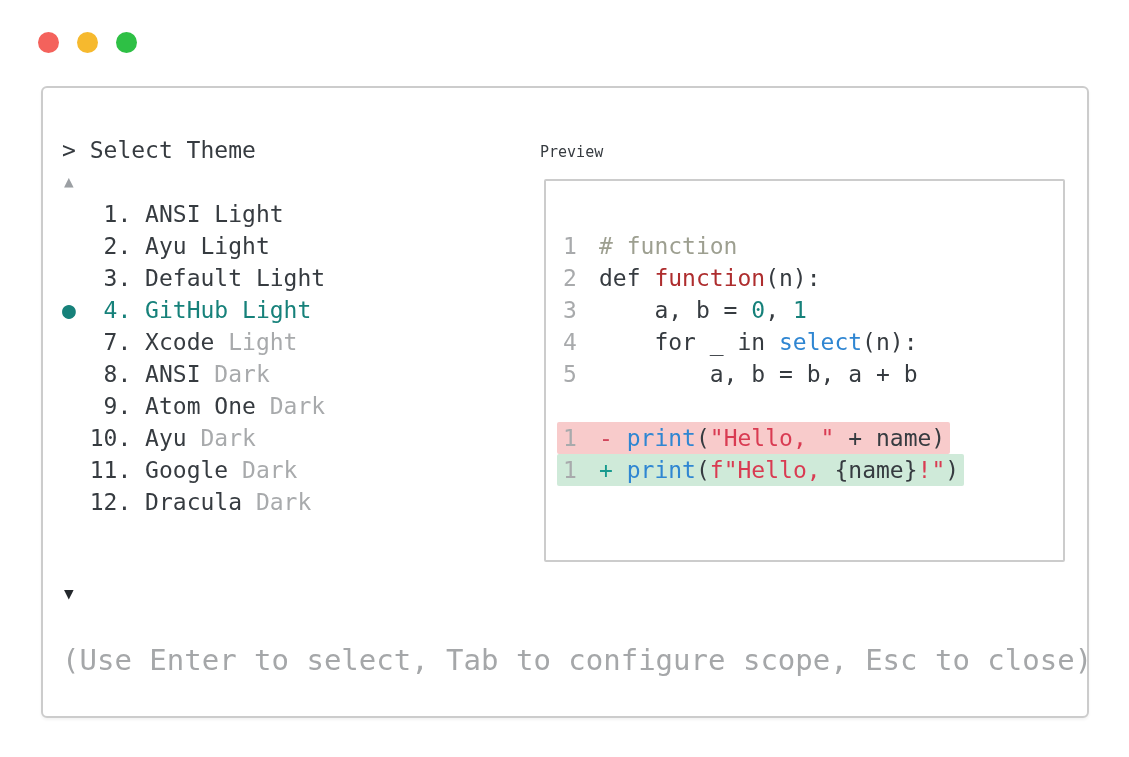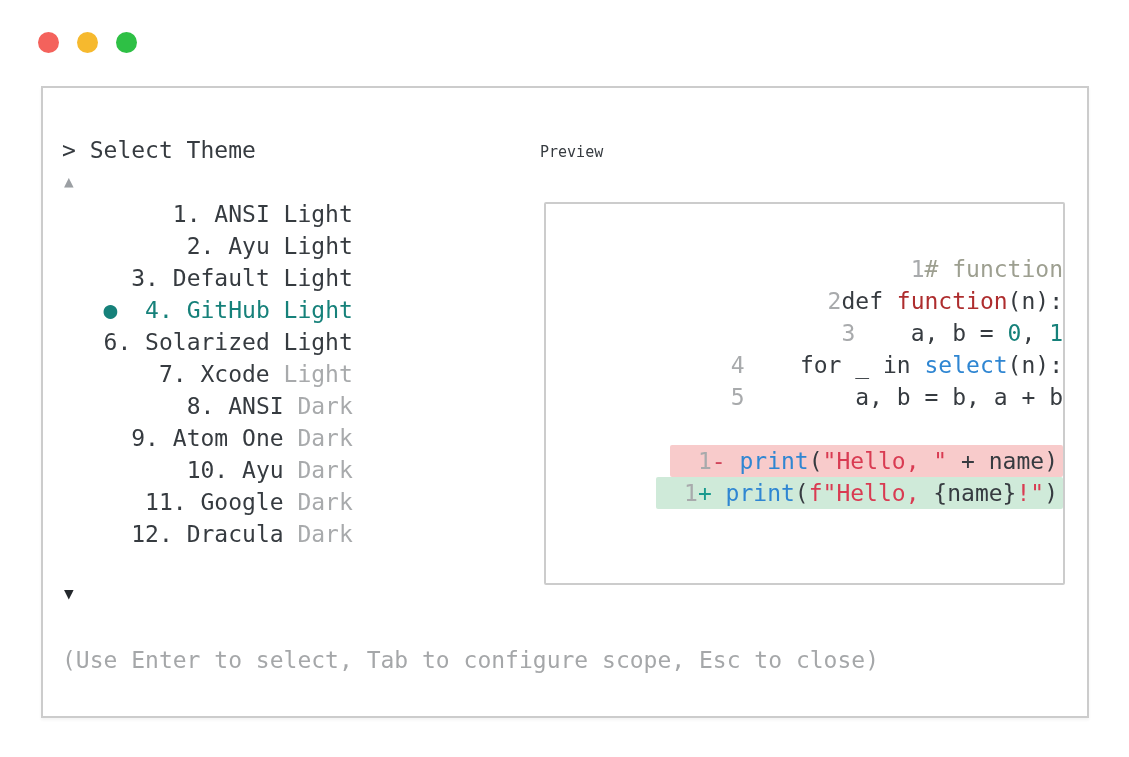--- a/index.html
+++ b/index.html
@@ -16,23 +16,22 @@
   .light { width: 21px; height: 21px; border-radius: 50%; }
   .light.red { background: var(--light_red); }
   .light.yellow { background: var(--light_yellow); }
   .light.green { background: var(--light_green); }
 
   .window {
     position: absolute; left: 41px; top: 86px;
     width: 1048px; height: 632px;
     background: #ffffff;
     border: 2px solid var(--border);
-    border-radius: 0;
+    border-radius: 6px;
     box-shadow: 0 2px 3px rgba(0,0,0,0.05);
-    text-align: right;
   }
 
   .prompt {
     position: absolute; left: 19px; top: 46px;
     font-size: 23px; line-height: 32px; white-space: pre;
     color: var(--text);
   }
   .arrow-up {
     position: absolute; left: 21px; top: 78px;
     font-size: 16px; line-height: 32px;
@@ -51,38 +50,37 @@
     white-space: pre; color: var(--text); cursor: pointer;
   }
   .list-item .bullet { color: var(--accent); }
   .list-item .dim { color: var(--dim); }
   .list-item.selected .num,
   .list-item.selected .name,
   .list-item.selected .dim { color: var(--accent); }
 
   .hint {
     position: absolute; left: 19px; top: 556px;
-    font-size: 23px; line-height: 32px; white-space: pre;
+    font-size: 29px; line-height: 32px; white-space: pre;
     color: var(--hint);
   }
 
   .preview-label {
     position: absolute; left: 497px; top: 48px;
     font-size: 15px; line-height: 32px;
     color: var(--text);
   }
   .preview-box {
     position: absolute; left: 501px; top: 91px;
     width: 521px; height: 383px;
     border: 2px solid var(--border);
     border-radius: 2px;
     background: #ffffff;
     padding: 49px 0 0 17px;
     overflow: hidden;
-    margin-top: 23px;
   }
   .code-line {
     font-size: 23px; line-height: 32px; height: 32px;
     white-space: pre;
   }
   .line-inner { display: inline-block; height: 32px; }
   .line-inner.removed {
     background: var(--removed_bg);
     margin-left: -6px; padding: 0 5px 0 6px; border-radius: 2px;
   }
@@ -111,21 +109,20 @@
 
 <div class="window">
   <div class="prompt">&gt; Select Theme</div>
   <div class="arrow-up">▲</div>
 
   <div class="theme-list" id="theme-list">
       <div class="list-item"><span class="bullet"> </span><span class="num">  1. </span><span class="name">ANSI Light</span></div>
       <div class="list-item"><span class="bullet"> </span><span class="num">  2. </span><span class="name">Ayu Light</span></div>
       <div class="list-item"><span class="bullet"> </span><span class="num">  3. </span><span class="name">Default Light</span></div>
       <div class="list-item selected"><span class="bullet">●</span><span class="num">  4. </span><span class="name">GitHub Light</span></div>
-      <div class="list-item"><span class="bullet"> </span><span class="num">  6. </span><span class="name">Solarized Light</span></div>
       <div class="list-item"><span class="bullet"> </span><span class="num">  7. </span><span class="name">Xcode</span><span class="dim"> Light</span></div>
       <div class="list-item"><span class="bullet"> </span><span class="num">  8. </span><span class="name">ANSI</span><span class="dim"> Dark</span></div>
       <div class="list-item"><span class="bullet"> </span><span class="num">  9. </span><span class="name">Atom One</span><span class="dim"> Dark</span></div>
       <div class="list-item"><span class="bullet"> </span><span class="num"> 10. </span><span class="name">Ayu</span><span class="dim"> Dark</span></div>
       <div class="list-item"><span class="bullet"> </span><span class="num"> 11. </span><span class="name">Google</span><span class="dim"> Dark</span></div>
       <div class="list-item"><span class="bullet"> </span><span class="num"> 12. </span><span class="name">Dracula</span><span class="dim"> Dark</span></div>
     </div>
 
   <div class="arrow-down">▼</div>
   <div class="hint">(Use Enter to select, Tab to configure scope, Esc to close)</div>

